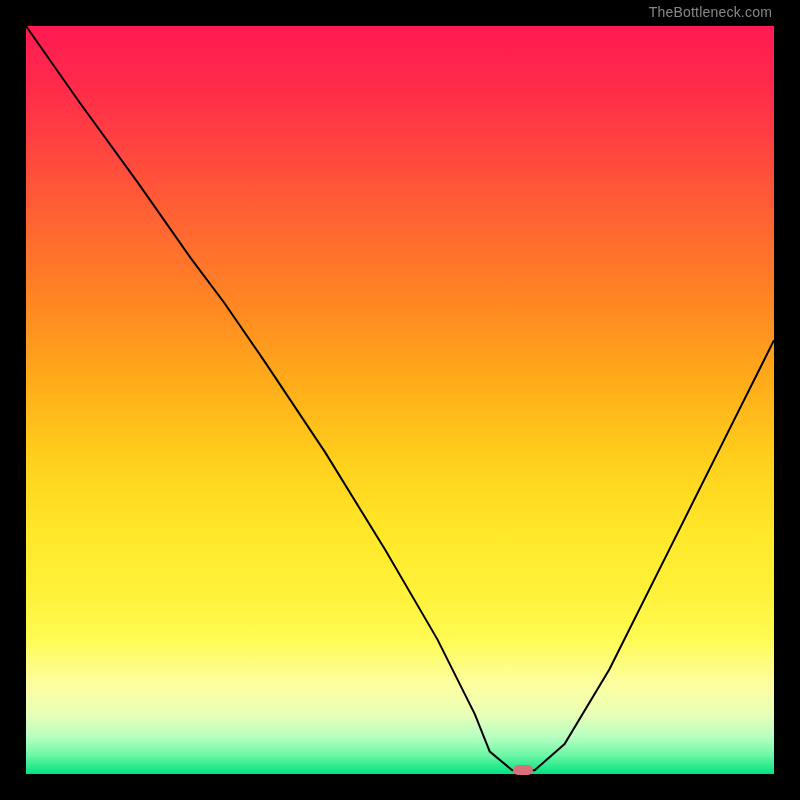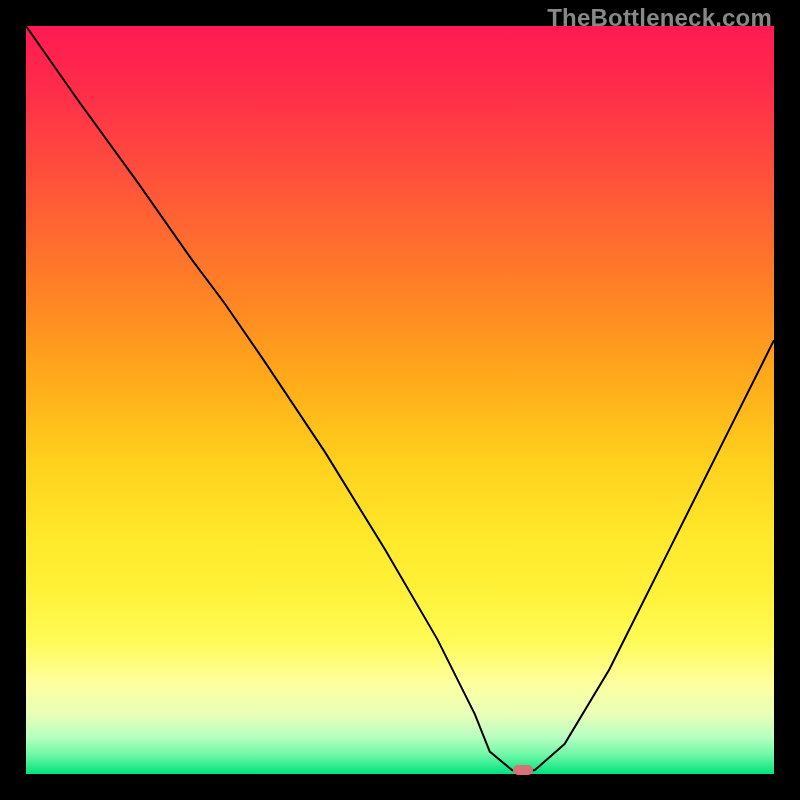--- a/index.html
+++ b/index.html
@@ -57,22 +57,22 @@
     height: 10px;
     border-radius: 5px;
     background: #d9717a;
     transform: translate(-50%, -50%);
   }
   .watermark {
     position: absolute;
     top: 4px;
     right: 28px;
     color: #888;
-    font-size: 24px;
-    font-weight: 700;
+    font-size: 14px;
+    font-weight: 400;
     letter-spacing: 0.2px;
   }
 </style>
 </head>
 <body>
 
 <div class="frame">
 
   <div class="watermark">TheBottleneck.com</div>
 

